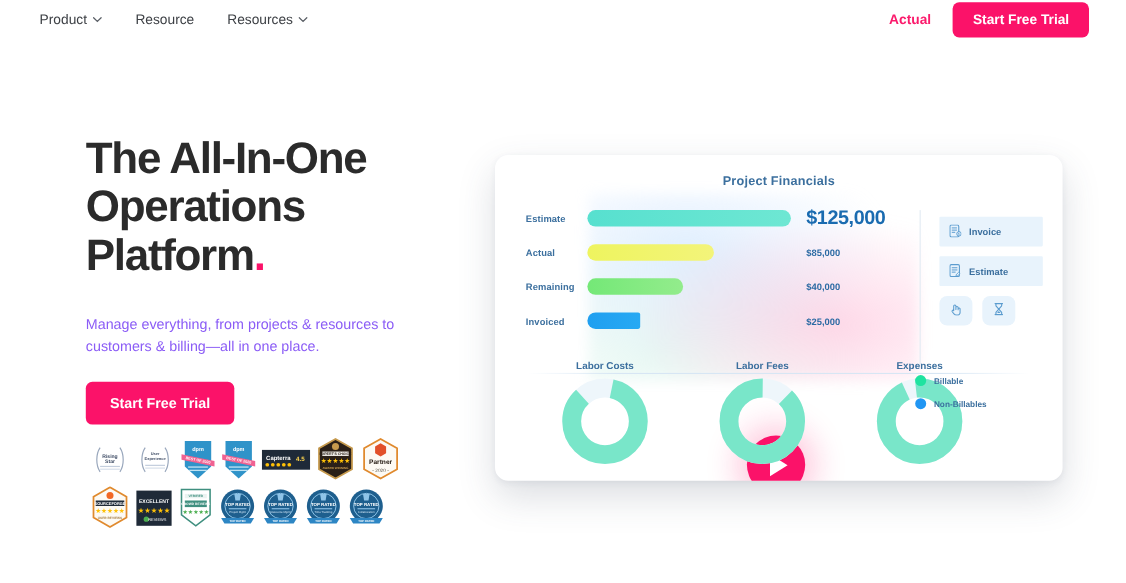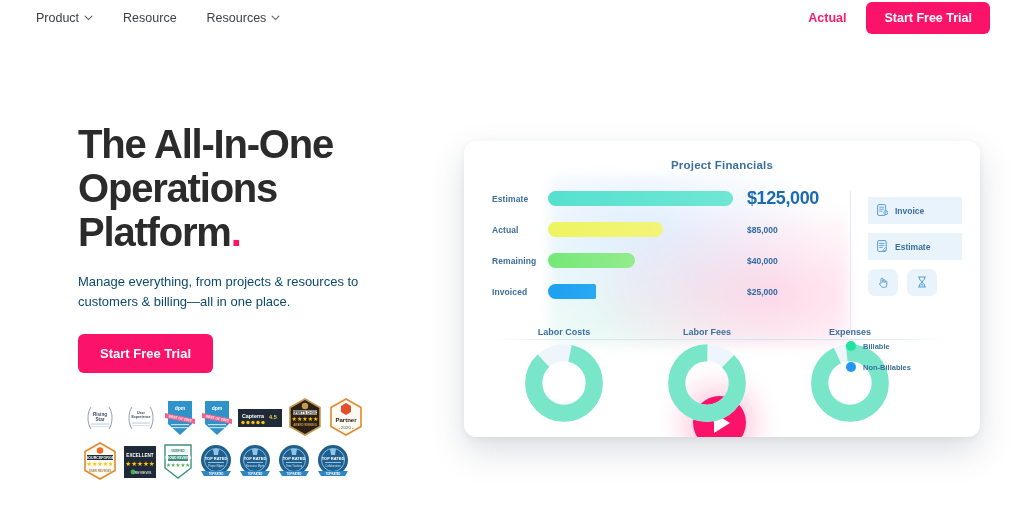--- a/index.html
+++ b/index.html
@@ -40,41 +40,40 @@
   }
 
   
   .hero{ position:absolute; left:78px; top:122px; width:360px; }
   h1.headline{
     font-size:40px; line-height:44px; font-weight:bold; letter-spacing:-1.2px;
     color:#2b2b2b;
   }
   .dot{ color:#fb1269; }
   .sub{
-    margin-top:18px; font-size:13px; line-height:20px; color:#0c4a6e; max-width:290px;
+    margin-top:31px; font-size:13px; line-height:20px; color:#8b5cf6; max-width:290px;
   }
   .cta{ margin-top:22px; }
   .btn-cta{
     background:#fb1269; color:#fff; font-size:13px; font-weight:bold;
     border:none; border-radius:6px; padding:12px 22px; cursor:pointer;
   }
 
   
   .badges{ position:absolute; left:82px; top:396px; width:290px; }
   .badge-row{ display:flex; align-items:center; gap:5px; height:44px; }
   .badge{ height:40px; display:flex; align-items:center; justify-content:center; }
   .badge svg{ display:block; }
 
   
   .card{
     position:absolute; left:450px; top:141px; width:516px; height:296px;
     background:#fff; border-radius:12px;
     box-shadow:0 14px 34px rgba(60,70,95,.18), 0 2px 6px rgba(60,70,95,.07);
     overflow:hidden;
-    margin-left:14px;
   }
   .card-title{
     text-align:center; font-size:11.5px; color:#3b6f9e; font-weight:bold;
     margin-top:18px; letter-spacing:.2px;
   }
   
   .blob{
     position:absolute; left:85px; top:35px; width:300px; height:170px;
     background:
       radial-gradient(ellipse at 75% 70%, rgba(255,170,205,.45) 0%, rgba(255,170,205,0) 58%),

